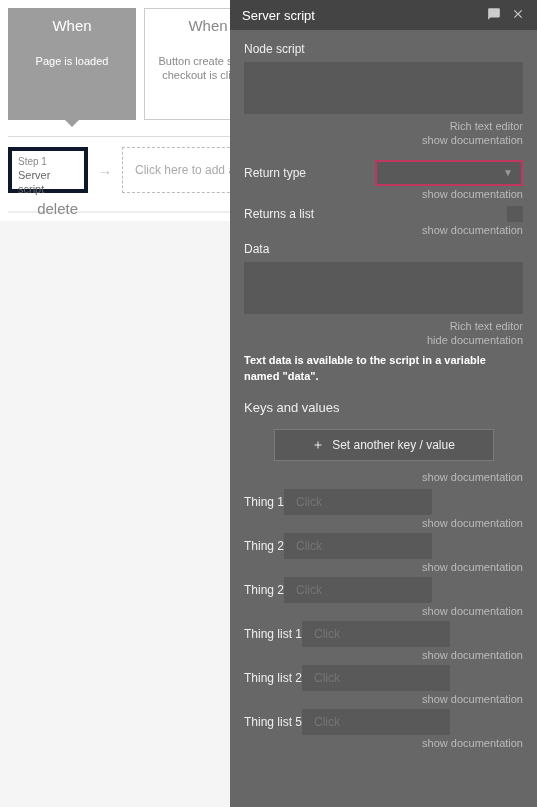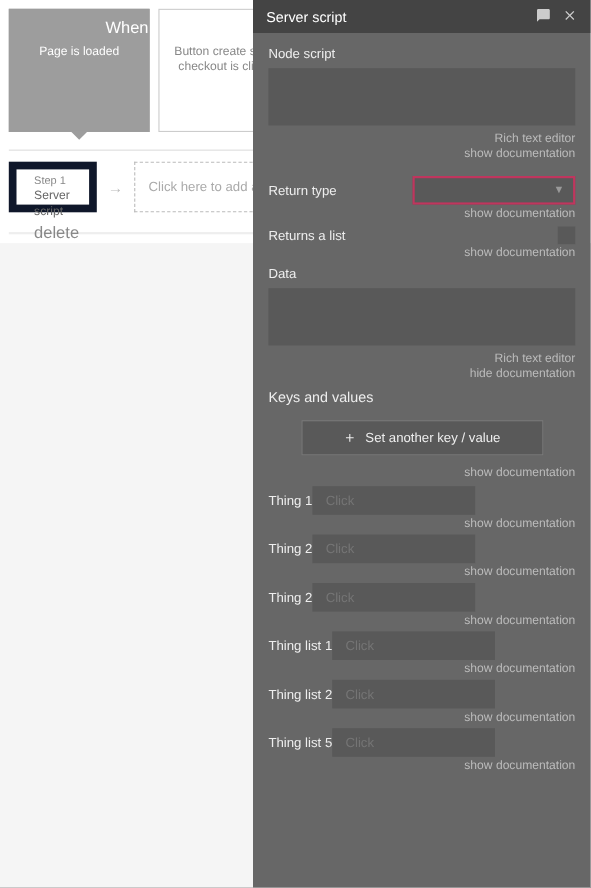--- a/index.html
+++ b/index.html
@@ -41,22 +41,21 @@
     }
     
     .event-card.inactive {
       background: #fff;
       color: #888;
     }
     
     .event-title {
       font-size: 15px;
       font-weight: normal;
-      margin-bottom: 6px;
-      text-align: right;
+      margin-bottom: 20px;
     }
     
     .event-sub {
       font-size: 11px;
       line-height: 1.3;
       padding: 0 6px;
     }
     
     .pointer-down {
       position: absolute;
@@ -77,24 +76,24 @@
     
     .step-row {
       display: flex;
       align-items: center;
       gap: 10px;
     }
     
     .step-card {
       width: 80px;
       height: 46px;
-      border: 7px solid #0f172a;
+      border: 4px solid #0f172a;
       font-size: 10px;
       color: #888;
-      padding: 4px 16px;
+      padding: 4px 6px;
       line-height: 1.3;
       text-align: left;
     }
     
     .step-card .action { text-align: right; font-size: 15px; margin-top: 2px; }
     .step-card .title { color: #666; font-size: 11px; }
     
     .arrow-icon {
       color: #bbb;
       font-size: 14px;
@@ -341,20 +340,21 @@
   </div>
   <div class="doc-link-single">show documentation</div>
   
   
   <div class="field-label" style="margin-top:6px">Data</div>
   <textarea class="textarea" style=""></textarea>
   <div class="doc-links" style="margin-bottom:6px">
     <span>Rich text editor</span><br>
     <span>hide documentation</span>
   </div>
+  <div class="hint-text">Text data is available to the script in a variable named "data".</div>
   
   
   <div class="section-label">Keys and values</div>
   <button class="add-kv-btn">
     <svg class="plus-svg" viewBox="0 0 24 24">
         <path d="M19 13h-6v6h-2v-6H5v-2h6V5h2v6h6v2z"></path>
       </svg>
     <span>Set another key / value</span>
   </button>
   <div class="doc-link-single" style="margin-bottom:6px">show documentation</div>

